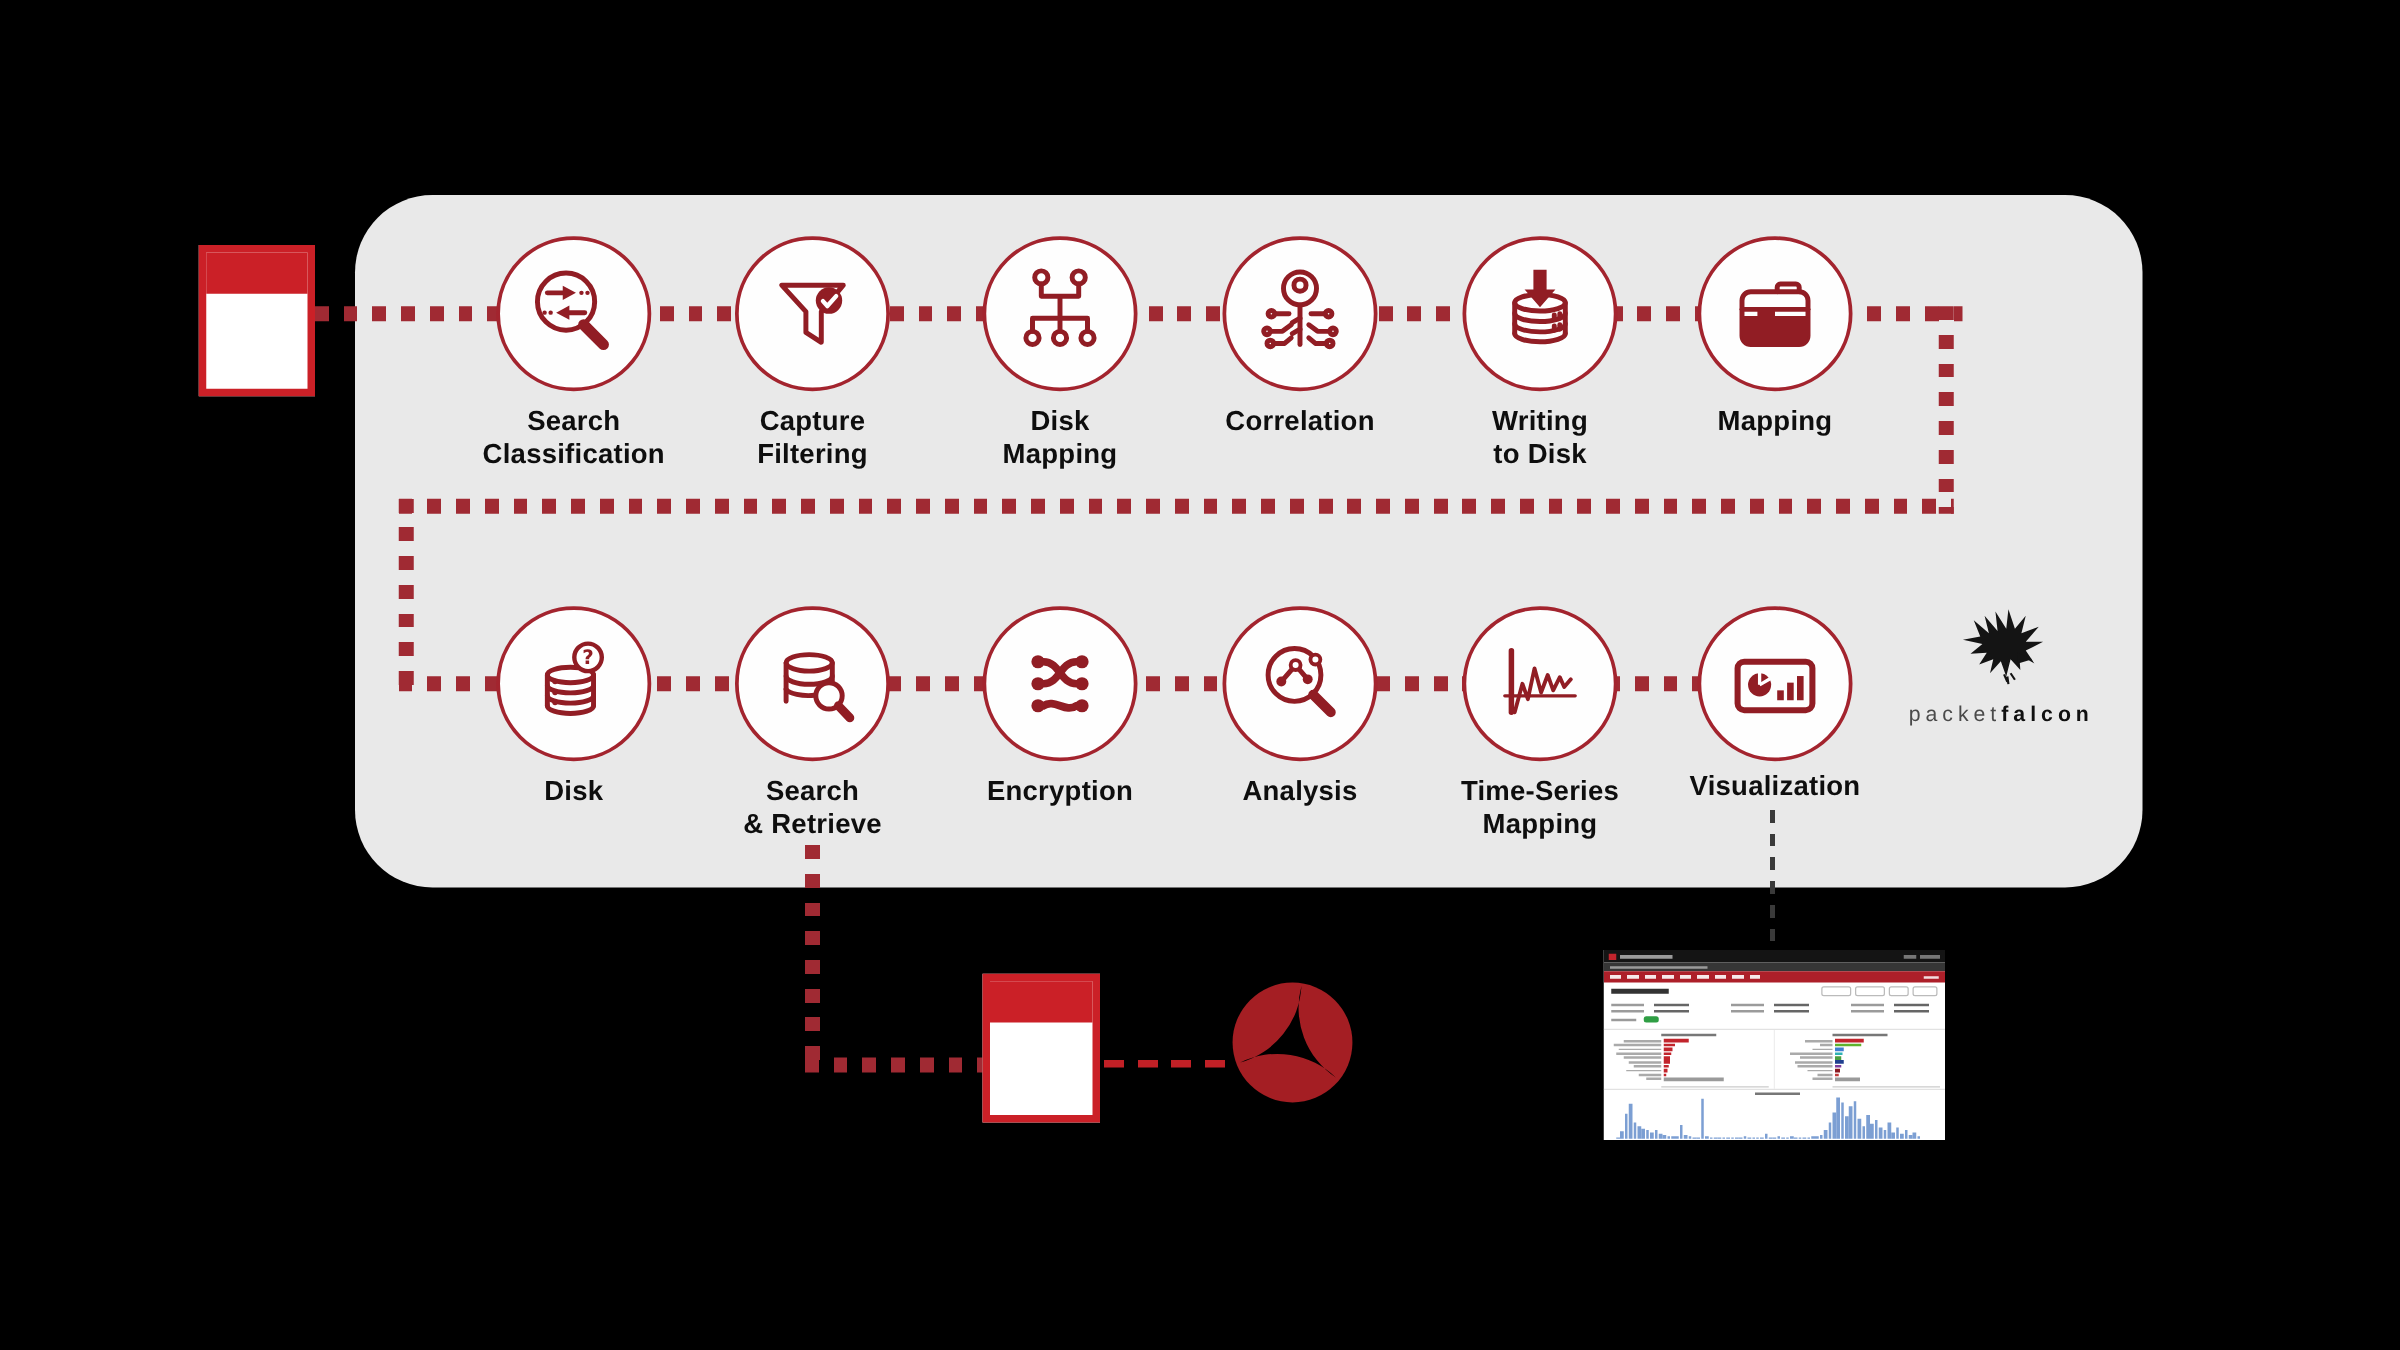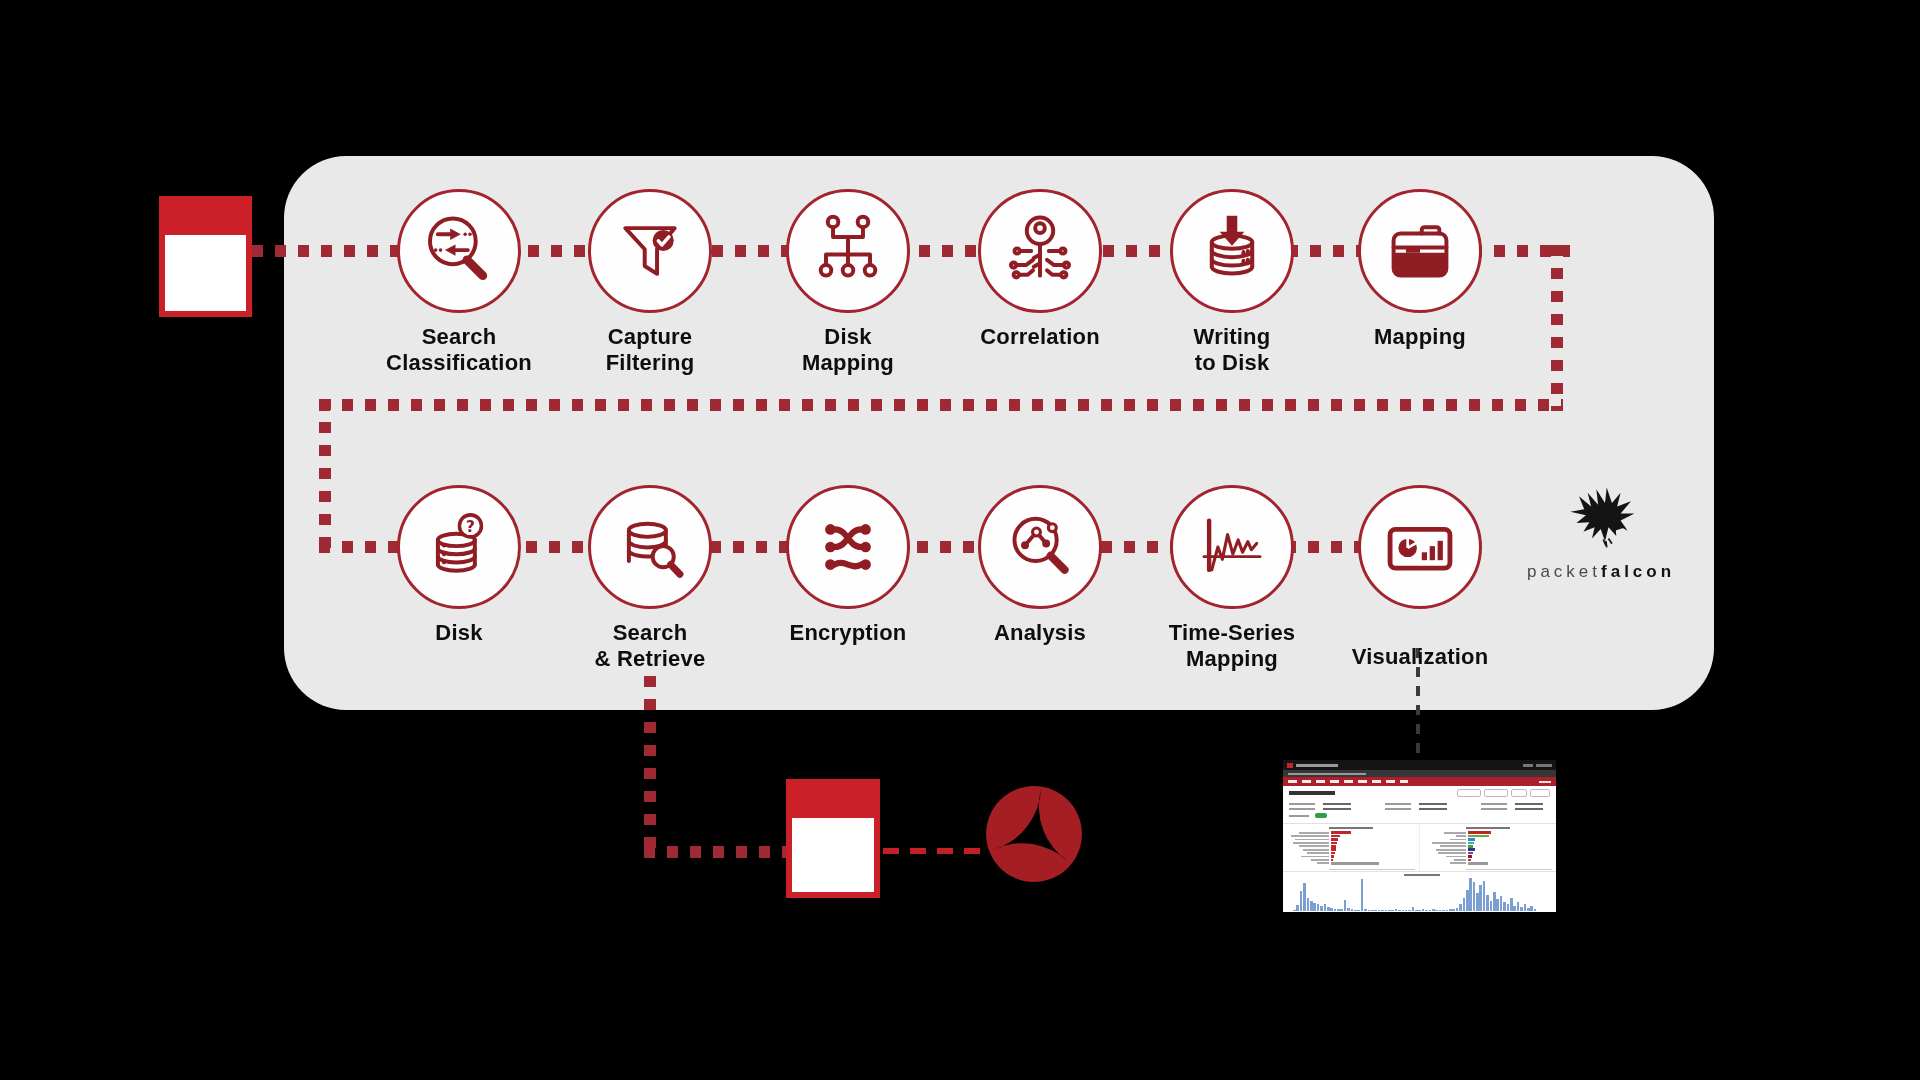--- a/index.html
+++ b/index.html
@@ -292,21 +292,21 @@
           <circle cx="36" cy="51" r="10.5" fill="#911D24"></circle>
           <path d="M36 51 L36 39.5 M36 51 L45.5 45.5" stroke="#fff" stroke-width="3"></path>
           <g fill="#911D24">
             <rect x="52" y="56" width="6" height="9"></rect>
             <rect x="61" y="49" width="6" height="16"></rect>
             <rect x="70" y="43" width="6" height="22"></rect>
           </g>
         </svg>
       </div>
     </div>
-    <div class="step-label abs" style="left: 1310px; top: 644px;">Visualization</div>
+    <div class="step-label abs" style="left: 1310px; top: 616px;">Visualization</div>
   </div>
 
 <div class="abs" style="left:1540px;top:484px;width:130px;height:78px;">
   <svg viewBox="0 0 120 90" width="130" height="78">
     <path fill="#141414" d="M30 14 L44 26 L40 10 L52 24 L50 6 L60 22 L62 4 L68 22 L78 10 L74 26 L90 20 L78 34 L94 34 L78 42 L86 54 L72 46 L73 60 L64 50 L60 66 L55 52 L45 63 L48 50 L35 55 L42 44 L27 45 L38 36 L20 32 L36 29 Z"></path>
     <path fill="#141414" d="M70 44 L84 50 L71 54 Z"></path>
     <path d="M58 64 l3 7 M64 63 l4 6 M61 66 l1 7" stroke="#141414" stroke-width="2" fill="none"></path>
   </svg>
 </div>
 <div class="abs" id="brand-wordmark">

